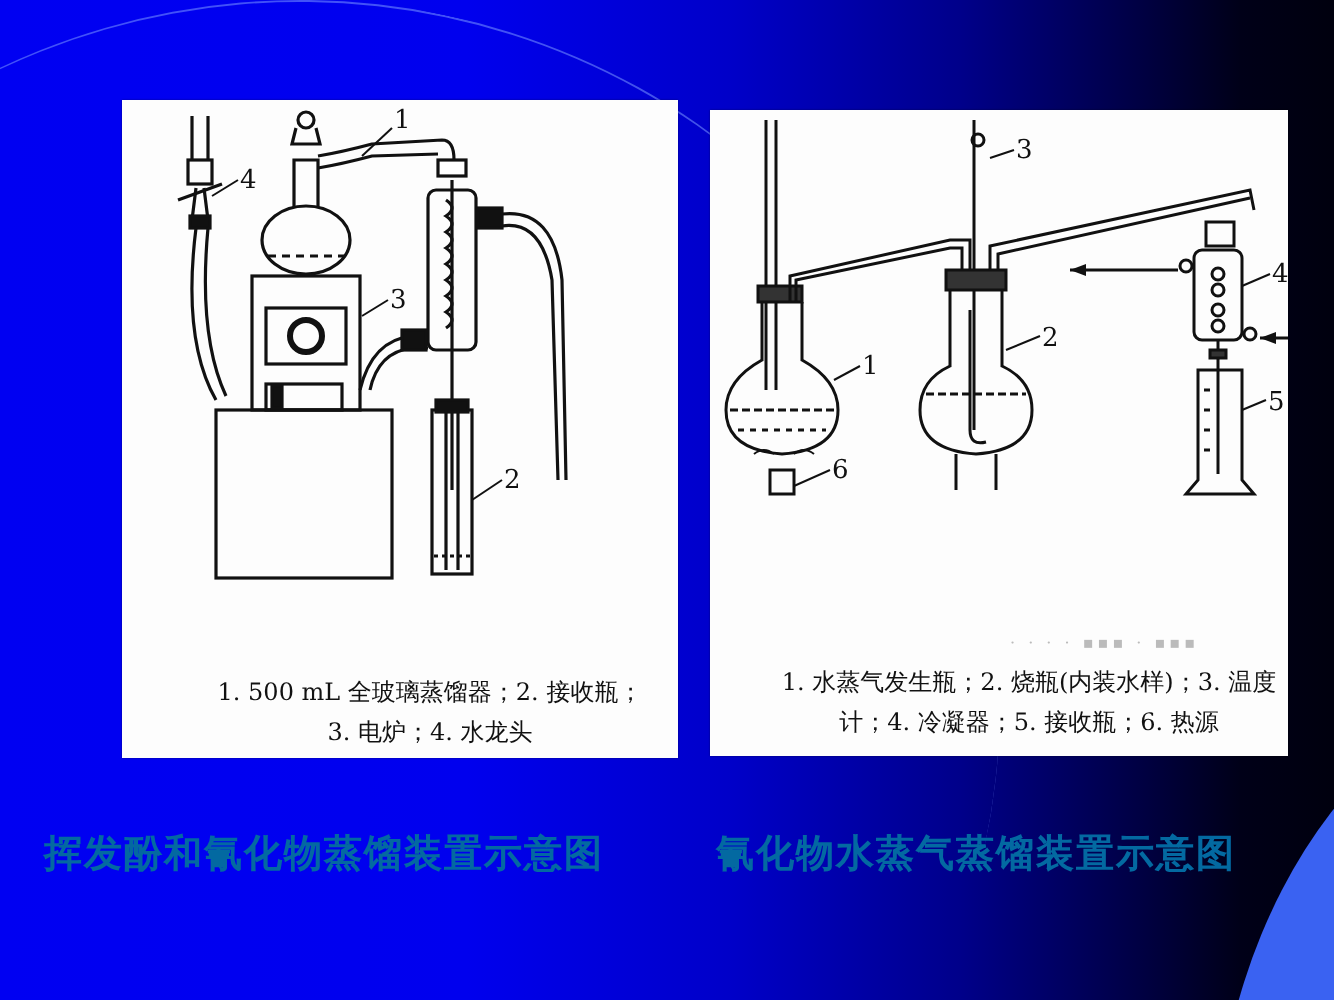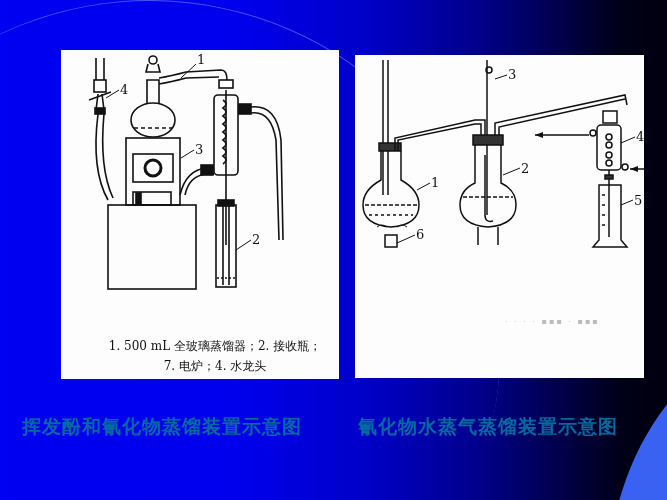--- a/index.html
+++ b/index.html
@@ -105,21 +105,21 @@
     </g>
     <g font-family="DejaVu Serif, serif" font-size="13" fill="#111">
       <text x="136" y="14">1</text>
       <text x="191" y="194">2</text>
       <text x="134" y="104">3</text>
       <text x="59" y="44">4</text>
     </g>
   </svg>
   <div class="legend">
     <div>1. 500 mL 全玻璃蒸馏器；2. 接收瓶；</div>
-    <div>7. 电炉；4. 水龙头</div>
+    <div>3. 电炉；4. 水龙头</div>
   </div>
 </div>
 
 <div class="panel" id="panel-right">
   <svg width="289" height="270" viewBox="0 0 289 270">
     <g fill="none" stroke="#111" stroke-width="1.5">
 
       <path d="M28 5 L28 140 M33 5 L33 140"></path>
       <rect x="24" y="88" width="22" height="8" fill="#333"></rect>
       <path d="M26 96 L26 125 Q 8 135 8 150 Q 8 170 36 172 Q 64 170 64 150 Q 64 135 46 125 L 46 96"></path>
@@ -176,17 +176,19 @@
       <text x="76" y="132">1</text>
       <text x="166" y="118">2</text>
       <text x="153" y="24">3</text>
       <text x="281" y="86">4</text>
       <text x="279" y="150">5</text>
       <text x="61" y="184">6</text>
     </g>
   </svg>
   <div class="faint">· · · ·  ▪▪▪ · ▪▪▪</div>
   <div class="legend">
+    <div>1. 水蒸气发生瓶；2. 烧瓶(内装水样)；3. 温度</div>
+    <div>计；4. 冷凝器；5. 接收瓶；6. 热源</div>
   </div>
 </div>
 
 <div class="caption" id="caption-left">挥发酚和氰化物蒸馏装置示意图</div>
 <div class="caption" id="caption-right">氰化物水蒸气蒸馏装置示意图</div>
 
 </body></html>

